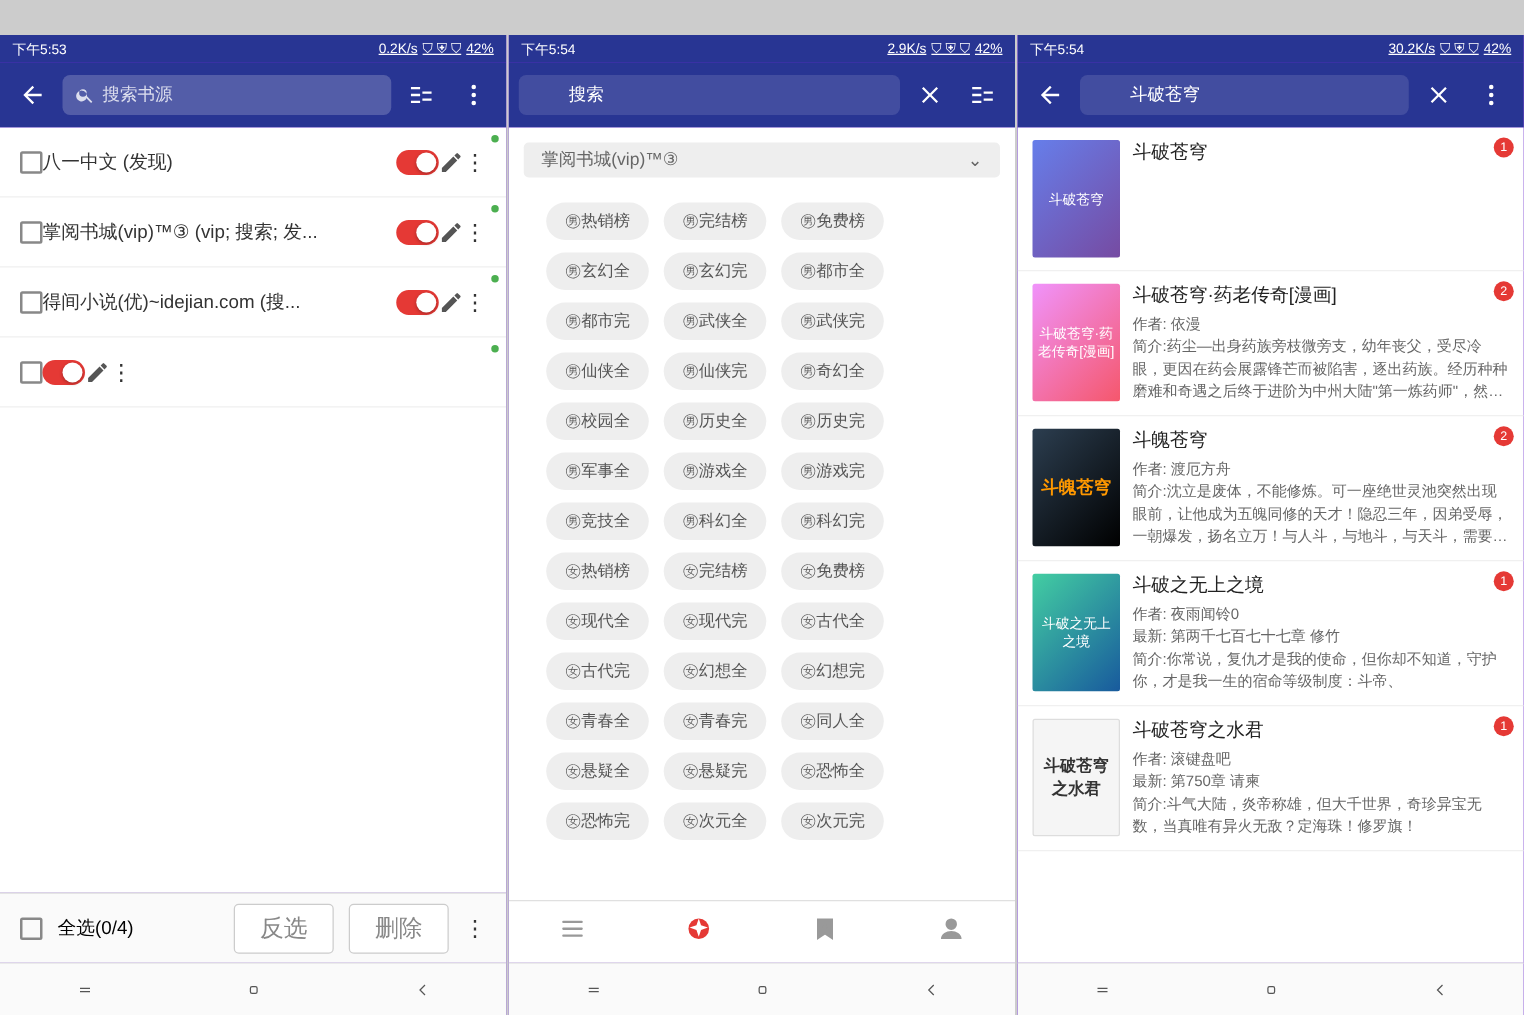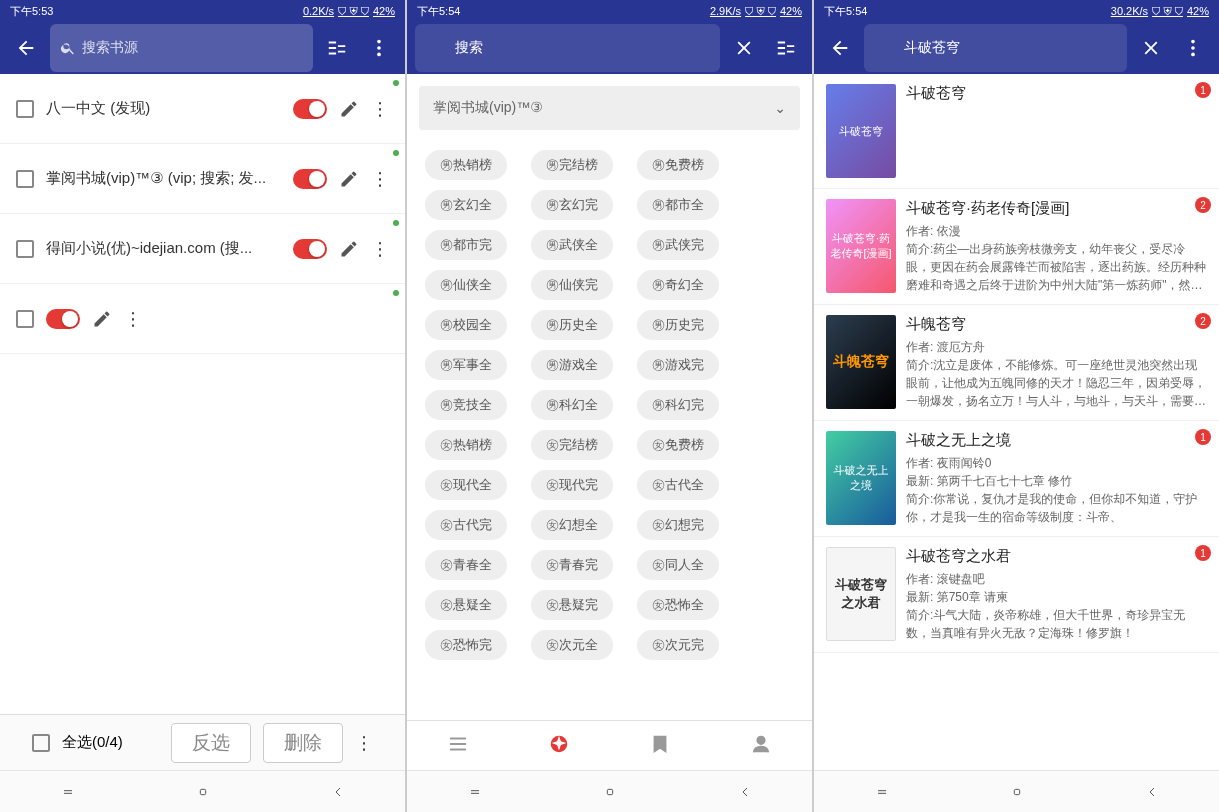--- a/index.html
+++ b/index.html
@@ -1,41 +1,41 @@
 <!DOCTYPE html>
 <html><head>
 <meta charset="utf-8">
 <style>
 * { margin: 0; padding: 0; box-sizing: border-box; font-family: -apple-system, "Microsoft YaHei", sans-serif; }
 body { display: flex; width: 1219px; height: 812px; background: #ccc; gap: 2px; }
-.screen { flex: 1; background: #6d28d9; display: flex; flex-direction: column; position: relative; overflow: hidden; }
+.screen { flex: 1; background: #6d28d9; display: flex; flex-direction: column; position: relative; overflow: hidden; margin-top: 28px; }
 .status-bar { height: 22px; background: #283593; color: #fff; display: flex; align-items: center; justify-content: space-between; padding: 0 10px; font-size: 11px; }
 .status-right { display: flex; align-items: center; gap: 4px; text-decoration: underline; }
 .header { background: #283593; color: #fff; height: 52px; display: flex; align-items: center; padding: 0 8px; gap: 6px; }
 .icon-btn { width: 36px; height: 36px; display: flex; align-items: center; justify-content: center; color: #fff; cursor: pointer; }
 .icon-btn svg { width: 22px; height: 22px; fill: currentColor; }
-.search-box { flex: 1; background: rgba(255,255,255,0.2); border-radius: 6px; height: 48px; display: flex; align-items: center; padding: 0 10px; color: rgba(255,255,255,0.8); font-size: 14px; gap: 6px; }
+.search-box { flex: 1; background: rgba(255,255,255,0.2); border-radius: 6px; height: 32px; display: flex; align-items: center; padding: 0 10px; color: rgba(255,255,255,0.8); font-size: 14px; gap: 6px; }
 .search-box.active { color: #fff; padding-left: 40px; }
 .content { flex: 1; overflow-y: auto; background: #fff; }
 
 
-.source-row { height: 70px; display: flex; align-items: center; padding: 0 16px; border-bottom: 1px solid #f0f0f0; gap: 12px; position: relative; }
+.source-row { height: 56px; display: flex; align-items: center; padding: 0 16px; border-bottom: 1px solid #f0f0f0; position: relative; }
 .checkbox { width: 18px; height: 18px; border: 2px solid #888; border-radius: 2px; }
 .source-label { flex: 1; font-size: 15px; color: #333; overflow: hidden; white-space: nowrap; text-overflow: ellipsis; }
 .toggle { width: 34px; height: 20px; background: #e53935; border-radius: 10px; position: relative; }
 .toggle::after { content: ''; width: 16px; height: 16px; background: #fff; border-radius: 50%; position: absolute; right: 2px; top: 2px; box-shadow: 0 1px 3px rgba(0,0,0,0.3); }
 .green-dot { position: absolute; top: 6px; right: 6px; width: 6px; height: 6px; background: #4caf50; border-radius: 50%; }
 .edit-icon { width: 20px; height: 20px; fill: #555; }
 .more-dots { font-size: 18px; color: #333; }
-.bottom-bar { height: 56px; border-top: 1px solid #ddd; display: flex; align-items: center; padding: 0 32px; gap: 12px; background: #fafafa; }
+.bottom-bar { height: 56px; border-top: 1px solid #ddd; display: flex; align-items: center; padding: 0 16px; gap: 12px; background: #fafafa; }
 .btn-outline { border: 1px solid #ccc; background: #fff; padding: 6px 20px; border-radius: 4px; color: #888; font-size: 19px; }
 
 
-.dropdown { margin: 12px 12px 8px; height: 44px; background: #eee; border-radius: 4px; display: flex; align-items: center; padding: 0 14px; justify-content: space-between; color: #666; font-size: 14px; }
-.tag-grid { display: flex; flex-wrap: wrap; gap: 10px 24px; padding: 12px 18px; }
+.dropdown { margin: 12px 12px 8px; height: 28px; background: #eee; border-radius: 4px; display: flex; align-items: center; padding: 0 14px; justify-content: space-between; color: #666; font-size: 14px; }
+.tag-grid { display: flex; flex-wrap: wrap; gap: 10px 12px; padding: 12px 30px; }
 .tag { background: #eee; border-radius: 16px; padding: 6px 14px; font-size: 13px; color: #555; white-space: nowrap; min-width: 82px; text-align: center; }
 .nav-bar { height: 50px; border-top: 1px solid #e0e0e0; display: flex; align-items: center; justify-content: space-around; background: #fff; }
 .nav-item { color: #999; }
 .nav-item.active { color: #e53935; }
 .nav-item svg { width: 22px; height: 22px; fill: currentColor; }
 
 
 .result-row { display: flex; padding: 10px 12px; border-bottom: 1px solid #f0f0f0; gap: 10px; position: relative; }
 .cover { width: 70px; height: 94px; background: linear-gradient(135deg,#667eea,#764ba2); border-radius: 2px; flex-shrink: 0; display: flex; align-items: center; justify-content: center; color: #fff; font-size: 11px; text-align: center; padding: 4px; }
 .cover.c2 { background: linear-gradient(135deg,#f093fb,#f5576c); }

